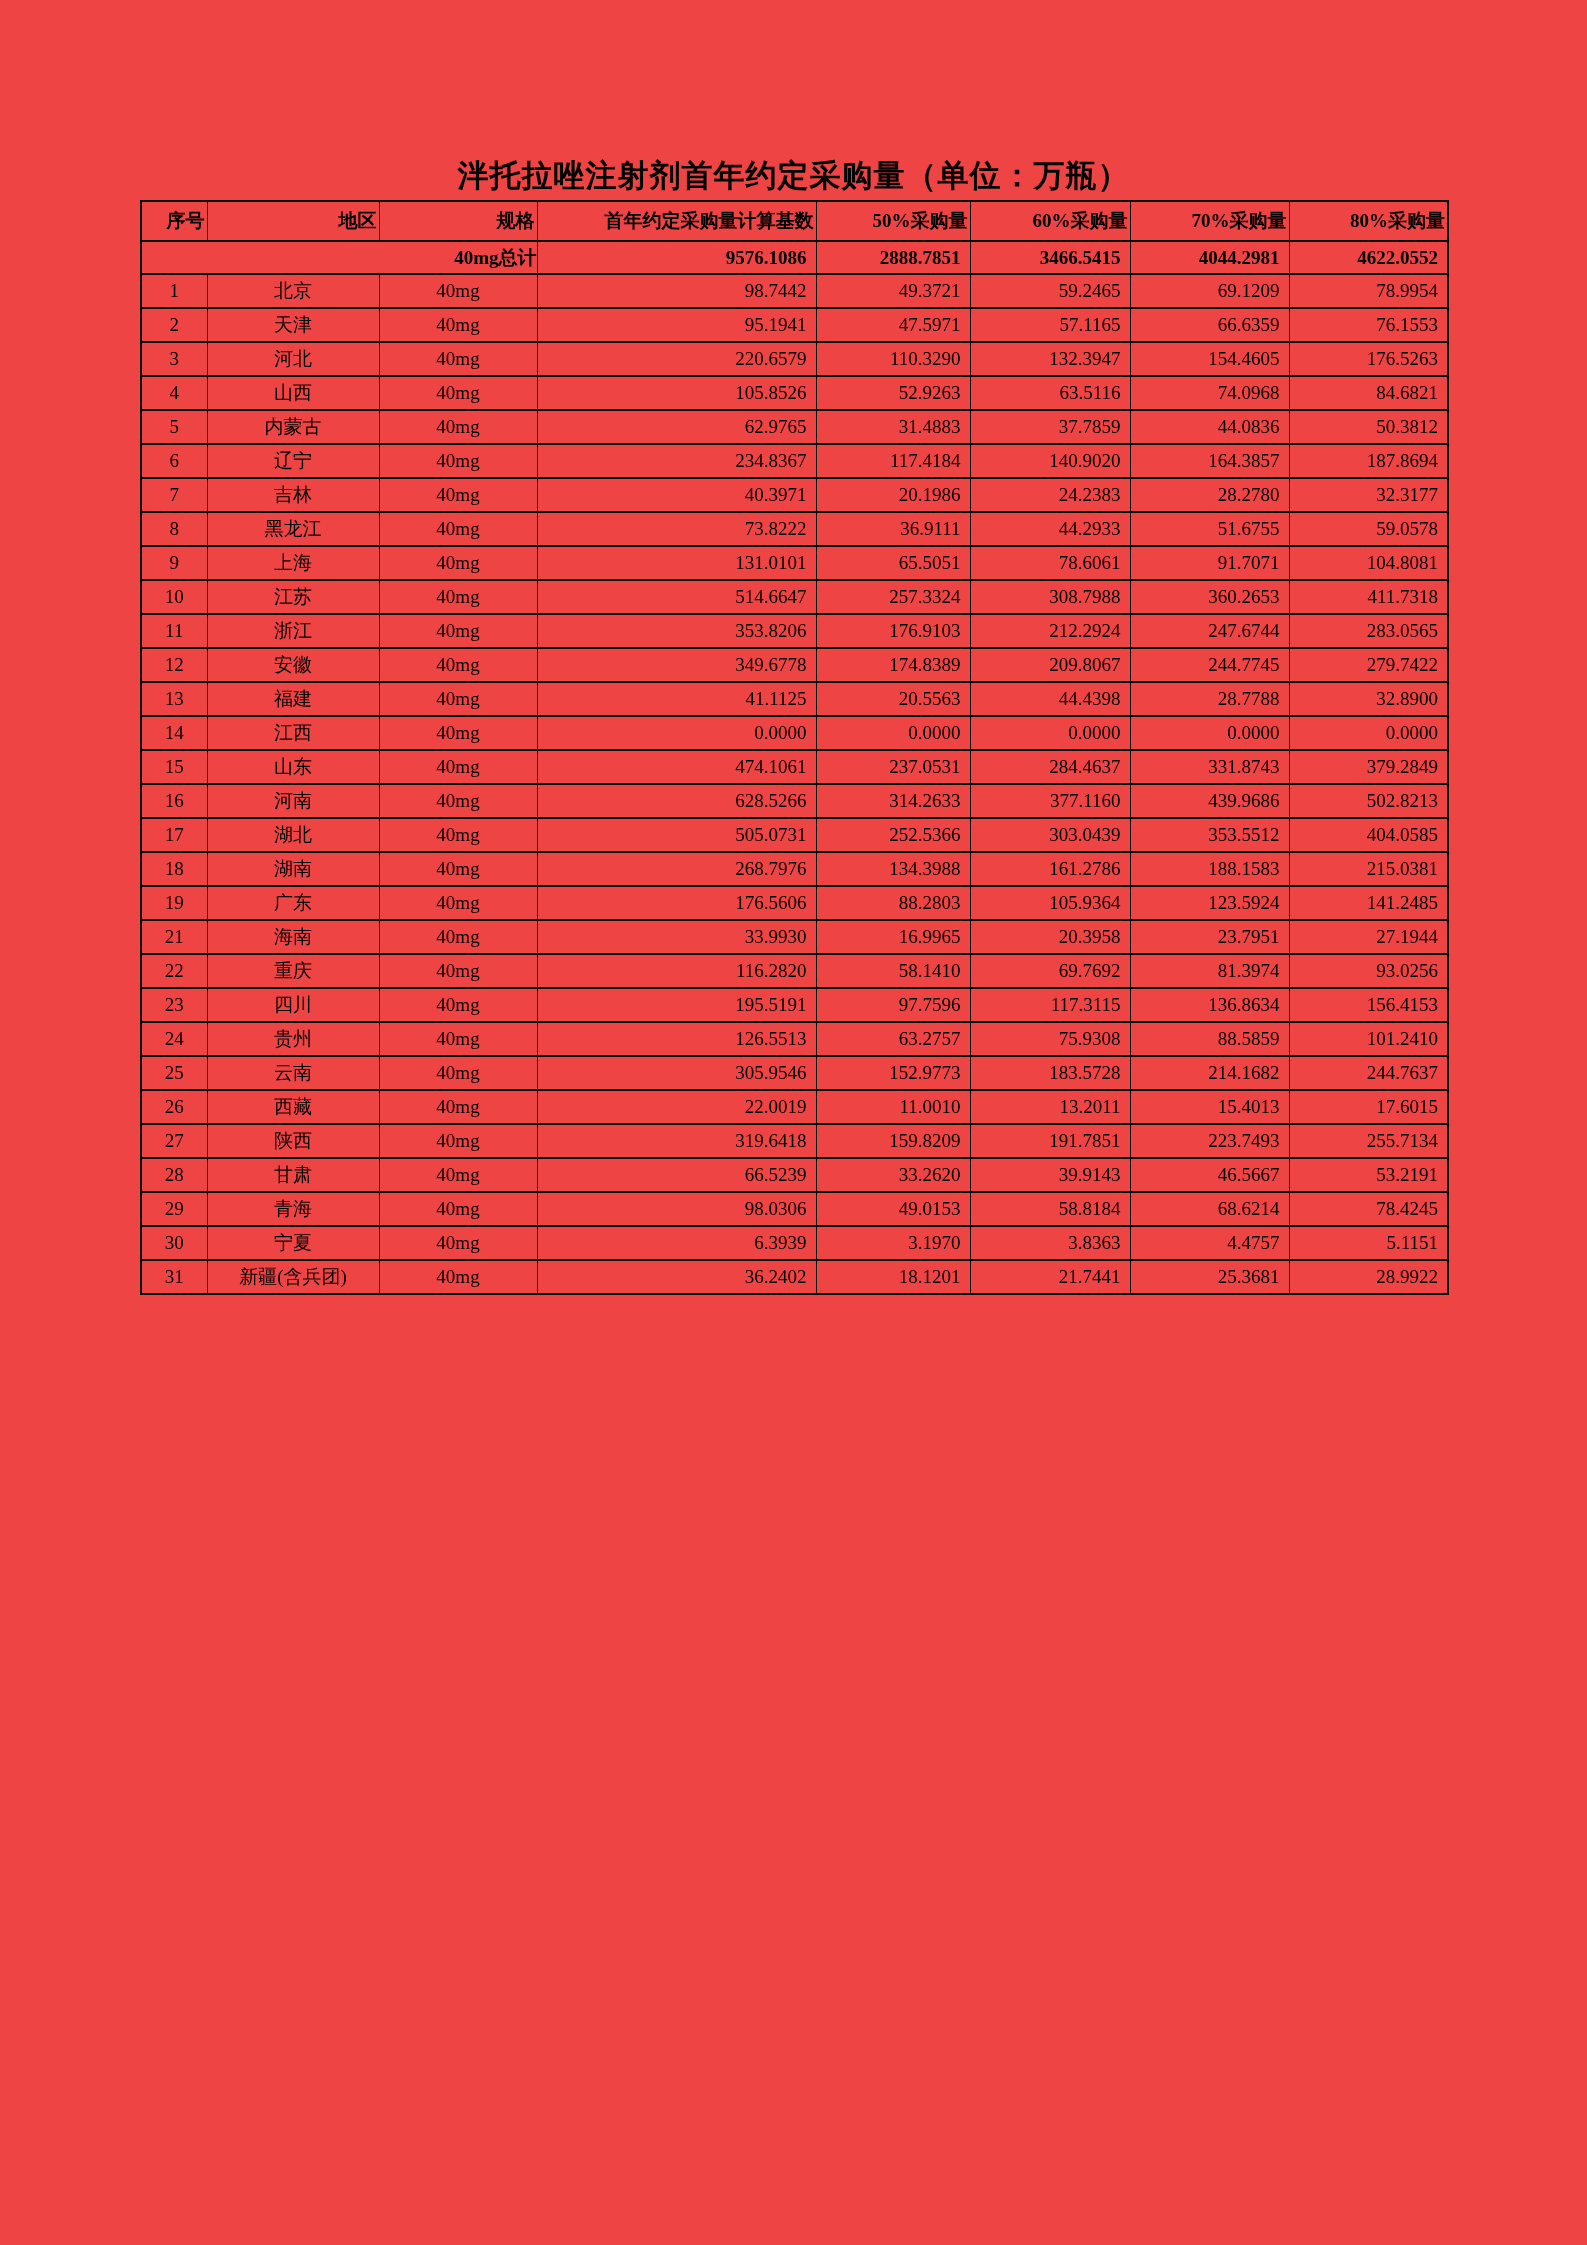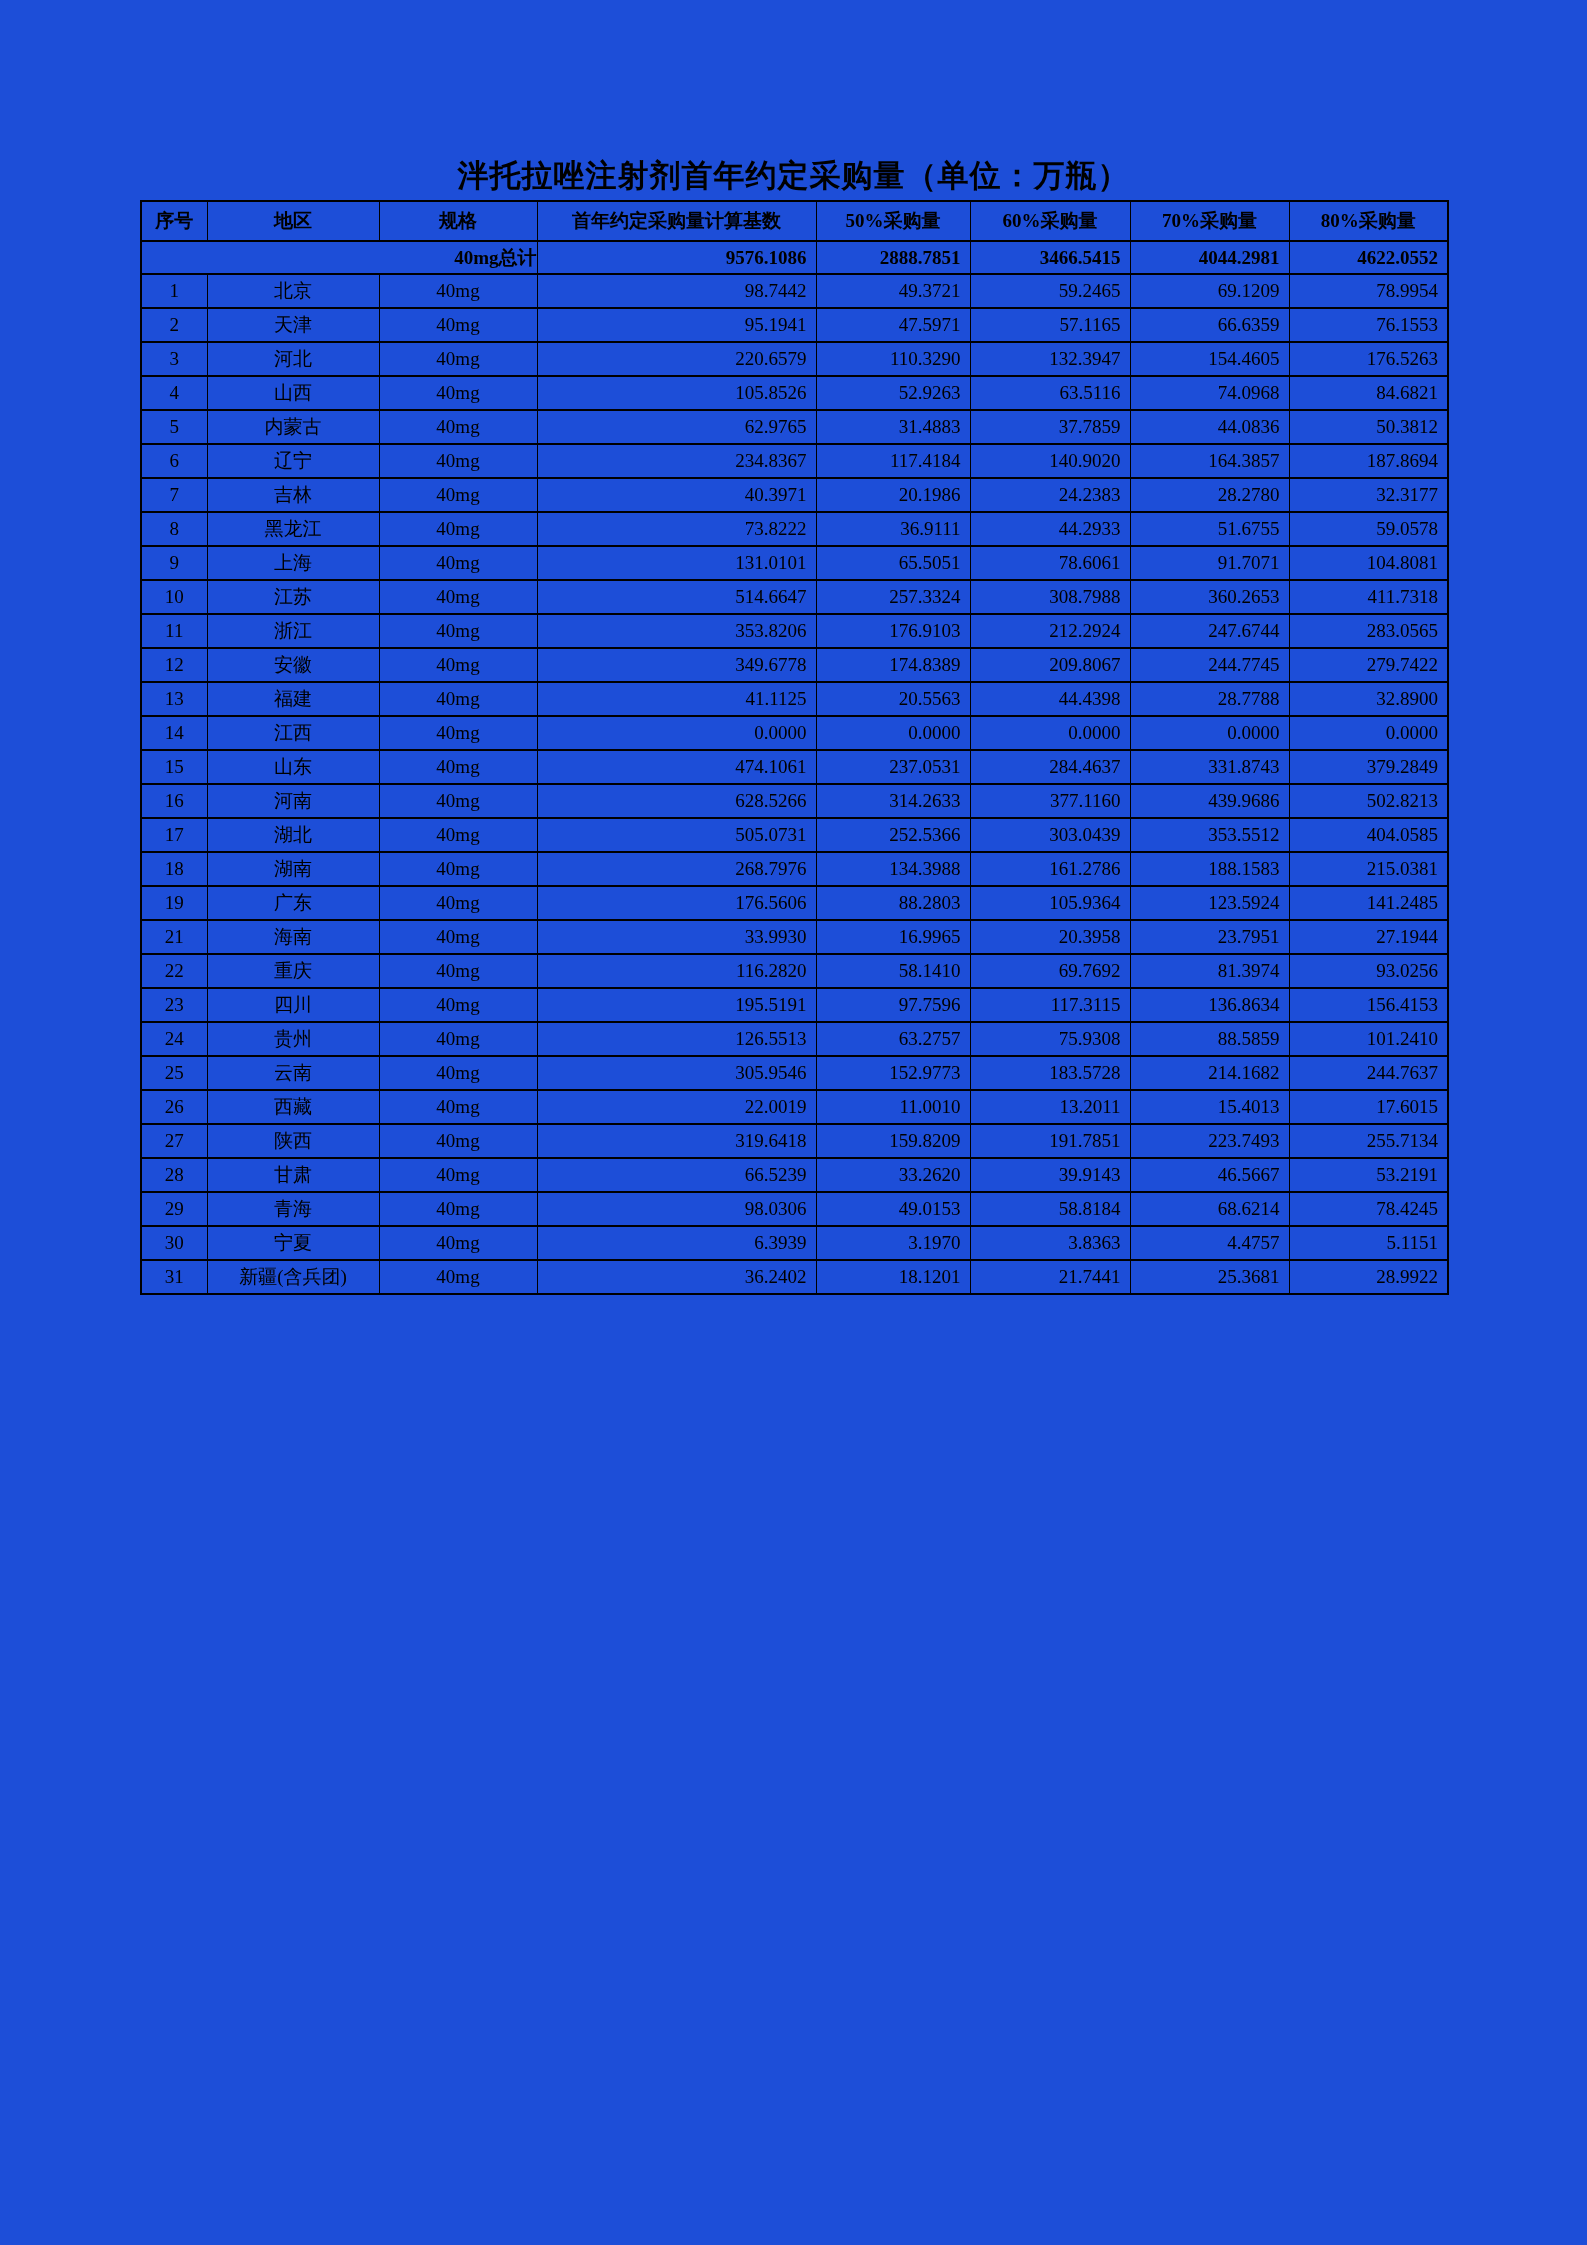--- a/index.html
+++ b/index.html
@@ -7,21 +7,21 @@
   body {
     width: 1587px; height: 2245px;
     font-family: "Liberation Serif", "DejaVu Serif", serif;
     color: #000000;
     position: relative;
     overflow: hidden;
   }
   .page {
     position: absolute; top: 0; left: 0;
     width: 1587px; height: 2245px;
-    background: #1d4ed8;
+    background: #ef4444;
   }
   .doc-title {
     position: absolute;
     top: 155px; left: 0;
     width: 1587px;
     text-align: center;
     font-size: 31px;
     font-weight: bold;
     letter-spacing: 1px;
     white-space: nowrap;
@@ -40,21 +40,21 @@
     border-top: 2px solid #000;
     border-bottom: 2px solid #000;
     font-size: 19px;
     white-space: nowrap;
     overflow: hidden;
     vertical-align: middle;
   }
   .purchase-table th {
     height: 40px;
     font-weight: bold;
-    text-align: center;
+    text-align: right;
     padding: 0 2px;
   }
   .purchase-table td { height: 34px; }
   .purchase-table .ctr { text-align: center; }
   .purchase-table .num { text-align: right; padding-right: 9px; }
   .purchase-table tr.summary-row td {
     font-weight: bold;
     height: 33px;
     text-align: right;
   }

